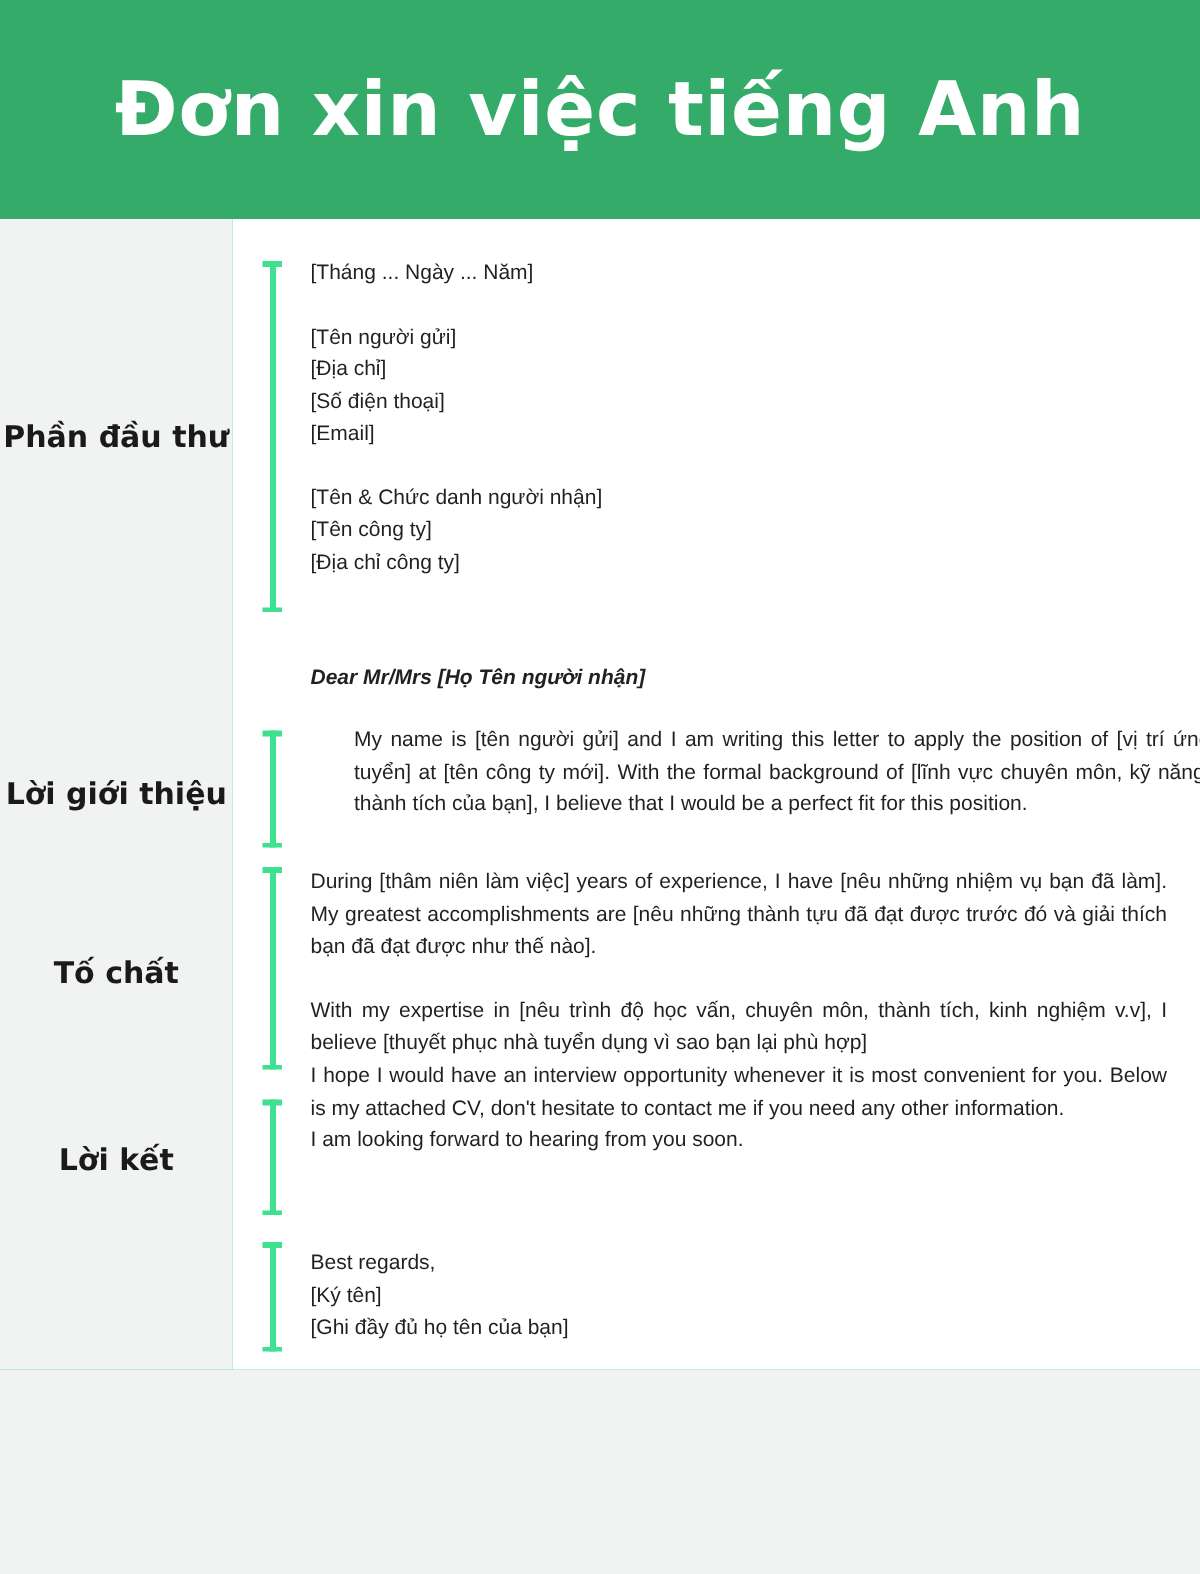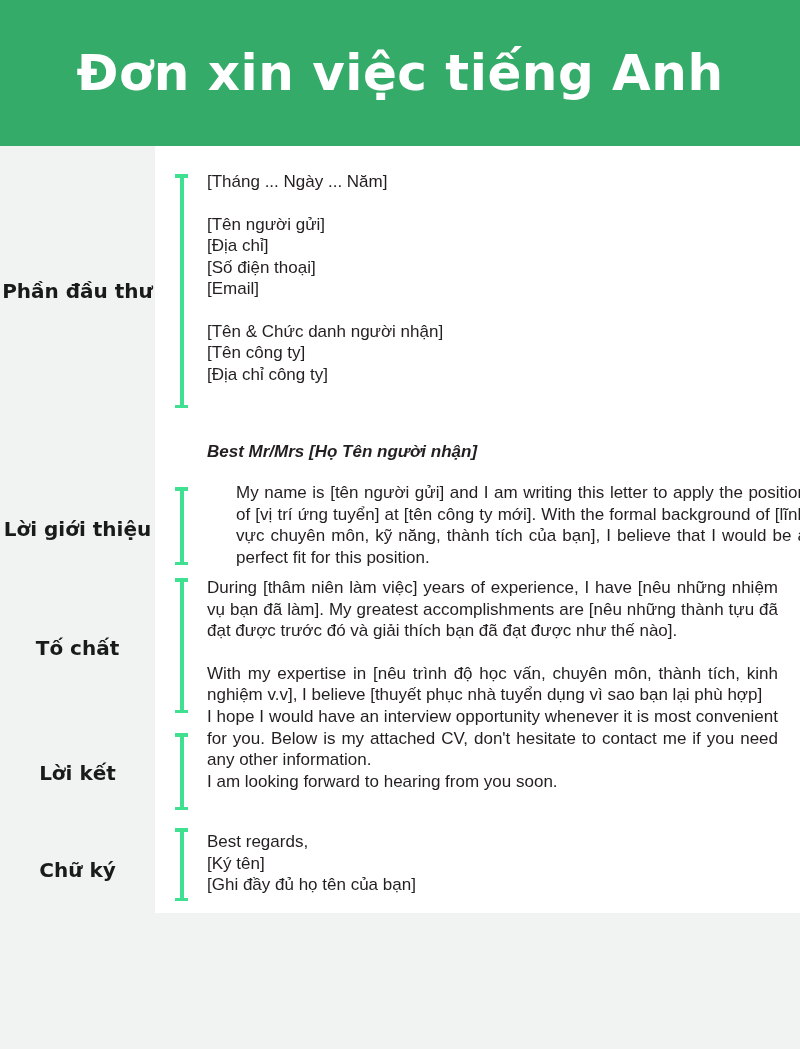--- a/index.html
+++ b/index.html
@@ -118,21 +118,21 @@
   .bracket .cap.top { top: 0; }
   .bracket .cap.bottom { bottom: 0; }
 
   
   .text-block {
     position: absolute;
     left: 207px;
     width: 571px;
     color: #231f20;
     font-family: "Liberation Sans", "DejaVu Sans", sans-serif;
-    font-size: 17px;
+    font-size: 14px;
     line-height: 21.5px;
   }
   .text-block .line { white-space: nowrap; }
   .text-block p { margin: 0; }
   .text-block p.just { text-align: justify; text-justify: inter-word; }
   .spacer { height: 21px; }
   .bold { font-weight: normal; }
   .bolditalic { font-weight: bold; font-style: italic; }
 </style>
 </head>
@@ -144,21 +144,20 @@
     <div class="header-title">Đơn xin việc tiếng Anh</div>
   </div>
 
   <div class="body-area">
 
     <div class="sidebar">
       <div class="sidebar-label" style="top:133px;">Phần đầu thư</div>
       <div class="sidebar-label" style="top:371px;">Lời giới thiệu</div>
       <div class="sidebar-label" style="top:490px;">Tố chất</div>
       <div class="sidebar-label" style="top:615px;">Lời kết</div>
-      <div class="sidebar-label" style="top:712px;">Chữ ký</div>
     </div>
 
     <div class="letter-panel">
 
       <div class="bracket" style="left:20px; top:28px; height:234px;">
         <div class="cap top"></div>
         <div class="stem"></div>
         <div class="cap bottom"></div>
       </div>
 
@@ -194,21 +193,21 @@
       <div class="line">[Địa chỉ]</div>
       <div class="line">[Số điện thoại]</div>
       <div class="line">[Email]</div>
       <div class="spacer"></div>
       <div class="line bold">[Tên &amp; Chức danh người nhận]</div>
       <div class="line">[Tên công ty]</div>
       <div class="line">[Địa chỉ công ty]</div>
     </div>
 
     <div class="text-block" style="top:295px;">
-      <div class="line bolditalic">Best Mr/Mrs [Họ Tên người nhận]</div>
+      <div class="line bolditalic">Dear Mr/Mrs [Họ Tên người nhận]</div>
     </div>
 
     <div class="text-block" style="top:336px;margin-left:29px;">
       <p class="just">My name is [tên người gửi] and I am writing this letter to apply the position of [vị trí ứng tuyển] at [tên công ty mới]. With the formal background of [lĩnh vực chuyên môn, kỹ năng, thành tích của bạn], I believe that I would be a perfect fit for this position.</p>
     </div>
 
     <div class="text-block" style="top:431px;">
       <p class="just">During [thâm niên làm việc] years of experience, I have [nêu những nhiệm vụ bạn đã làm]. My greatest accomplishments are [nêu những thành tựu đã đạt được trước đó và giải thích bạn đã đạt được như thế nào].</p>
       <div class="spacer"></div>
       <p class="just">With my expertise in [nêu trình độ học vấn, chuyên môn, thành tích, kinh nghiệm v.v], I believe [thuyết phục nhà tuyển dụng vì sao bạn lại phù hợp]</p>

